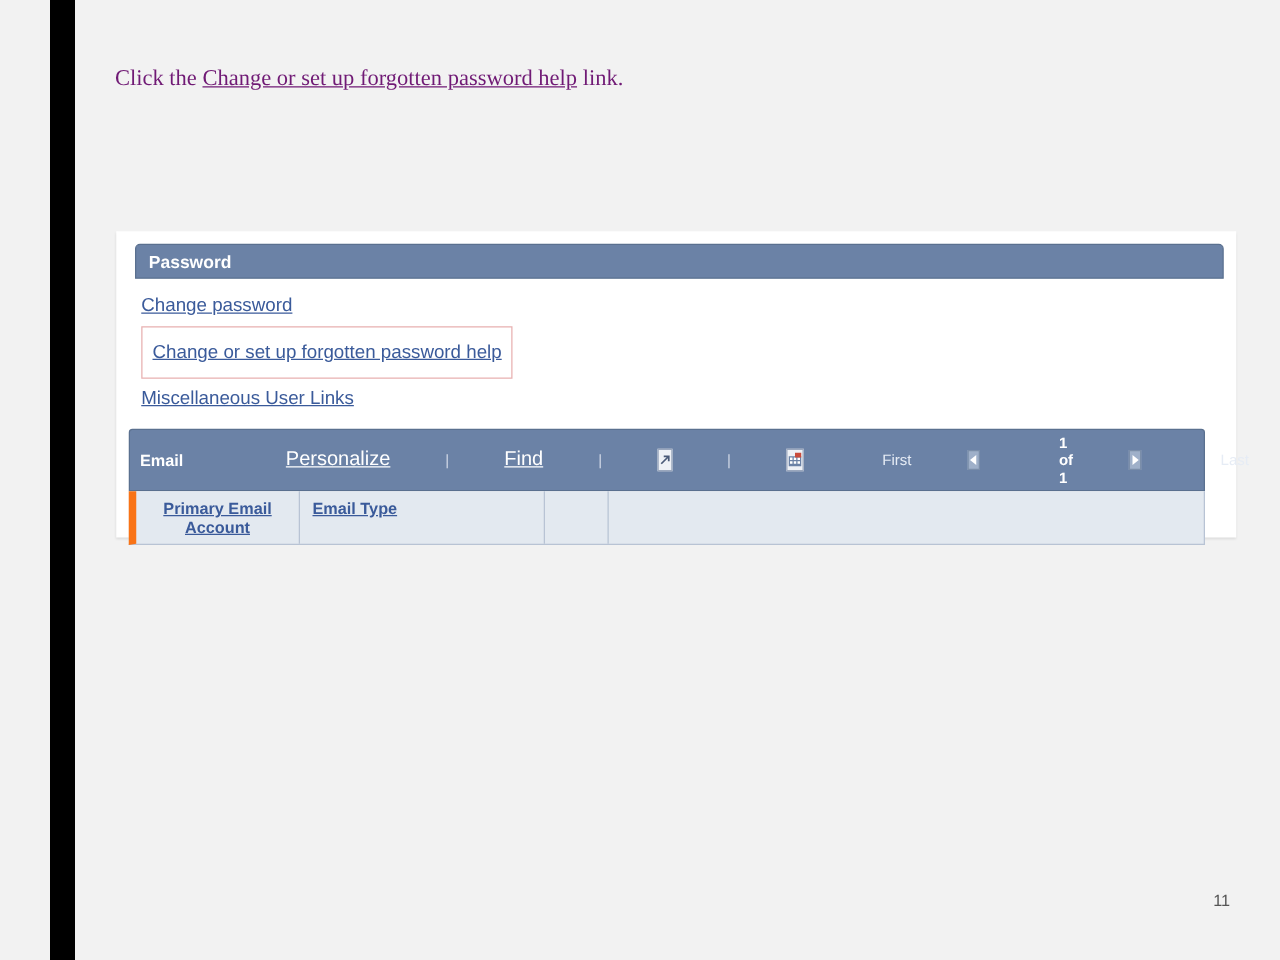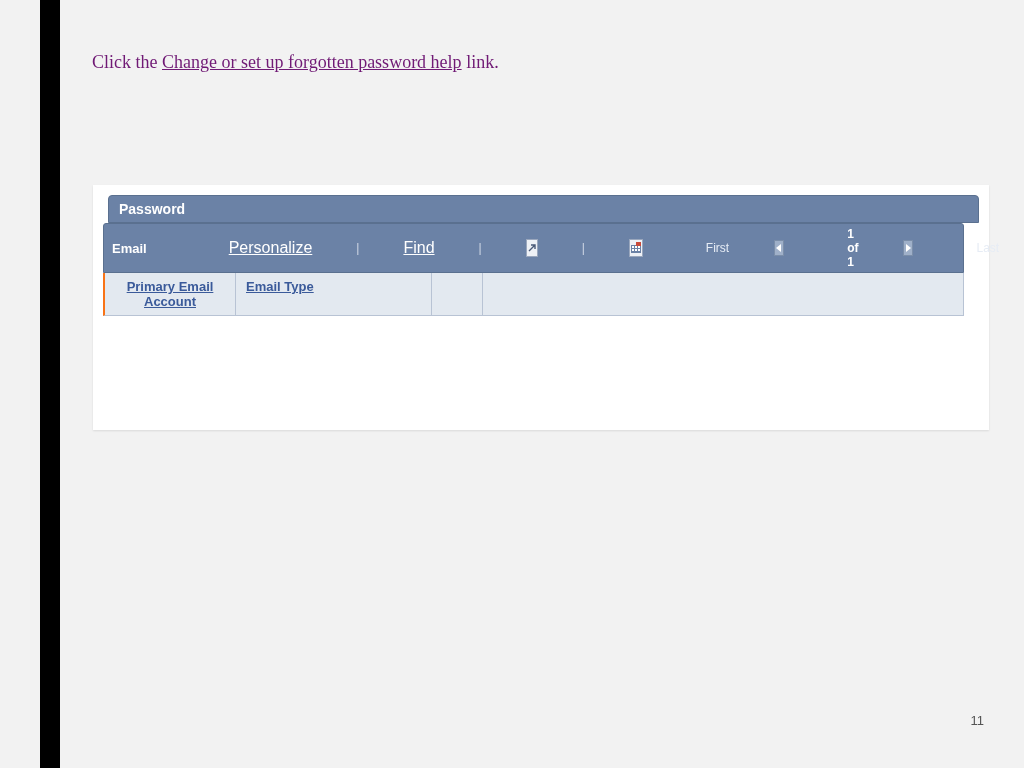--- a/index.html
+++ b/index.html
@@ -131,21 +131,21 @@
   .email-titlebar .navtxt {
     color: #e6ecf5;
     font-size: 12px;
     margin: 0 3px;
     padding-left: 18px;
   }
 
   .email-cols {
     display: flex;
     background: #e3e9f0;
-    border-left: 2px solid #f97316;
+    border-left: 6px solid #f97316;
     border-right: 1px solid #b8c3d4;
     border-bottom: 1px solid #b8c3d4;
   }
   .email-cols .col {
     padding: 6px 10px;
     border-right: 1px solid #b8c3d4;
     font-size: 13px;
   }
   .email-cols .col a {
     color: #3a5a9a;
@@ -167,20 +167,33 @@
 <div class="instruction">
   <span>Click the </span><span class="u">Change or set up forgotten password help</span><span> link.</span>
 </div>
 
 <div class="shot">
 
   <div class="section-bar">
     <span>Password</span>
   </div>
 
+  <div class="pw-links">
+    <div class="row">
+      <a href="#">Change password</a>
+    </div>
+    <div class="row">
+      <span class="highlight">
+        <a href="#">Change or set up forgotten password help</a>
+      </span>
+    </div>
+    <div class="row">
+      <a href="#">Miscellaneous User Links</a>
+    </div>
+  </div>
 
   <div class="email-wrap">
     <div class="email-titlebar">
       <span class="title">Email</span>
       <span class="spacer"></span>
       <a href="#" class="tool">Personalize</a>
       <span class="sep">|</span>
       <a href="#" class="tool">Find</a>
       <span class="sep">|</span>
       <span class="ico">

